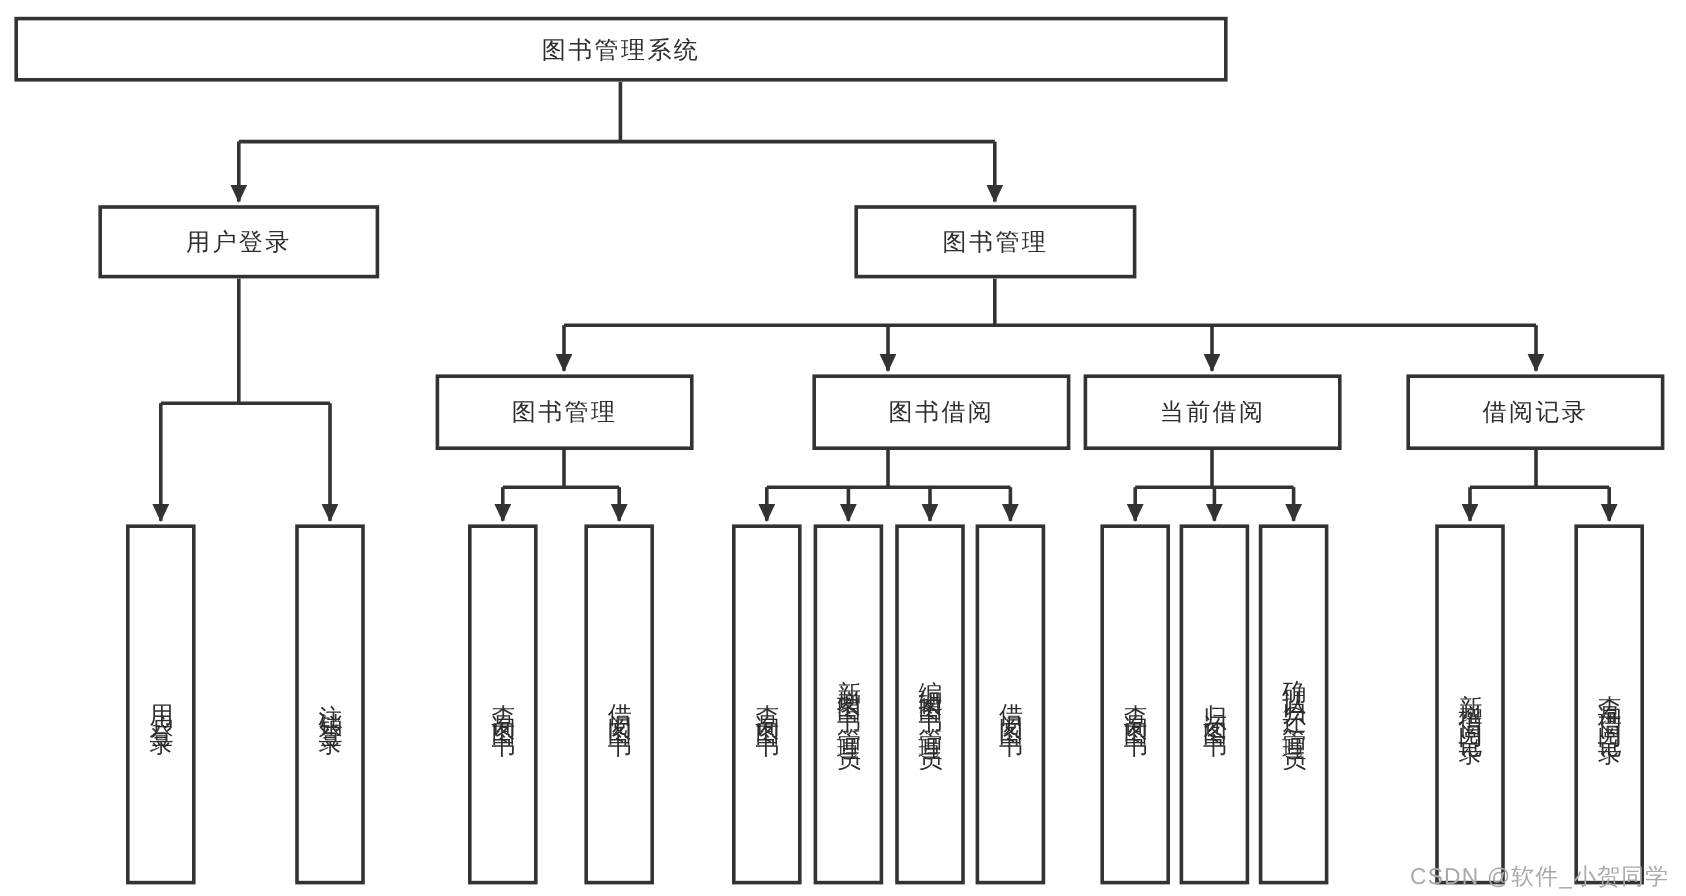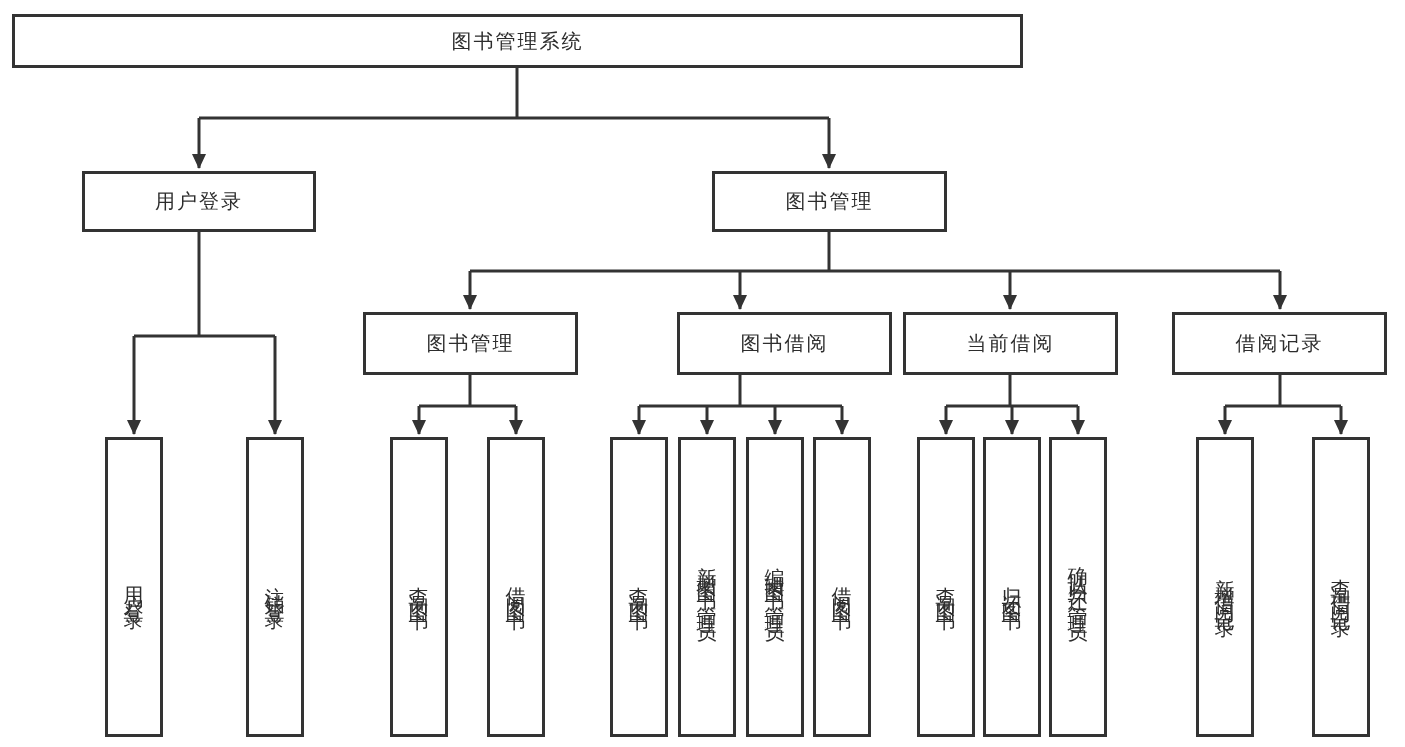--- a/index.html
+++ b/index.html
@@ -176,14 +176,15 @@
   <div class="box leaf" style="left:1049px;">
     <span class="vlabel">确认归还（管理员）</span>
   </div>
   <div class="box leaf" style="left:1196px;">
     <span class="vlabel">新增借阅记录</span>
   </div>
   <div class="box leaf" style="left:1312px;">
     <span class="vlabel">查询借阅记录</span>
   </div>
 
+  <div id="watermark">CSDN @软件_小贺同学</div>
 
 </div>
 
 </body></html>

